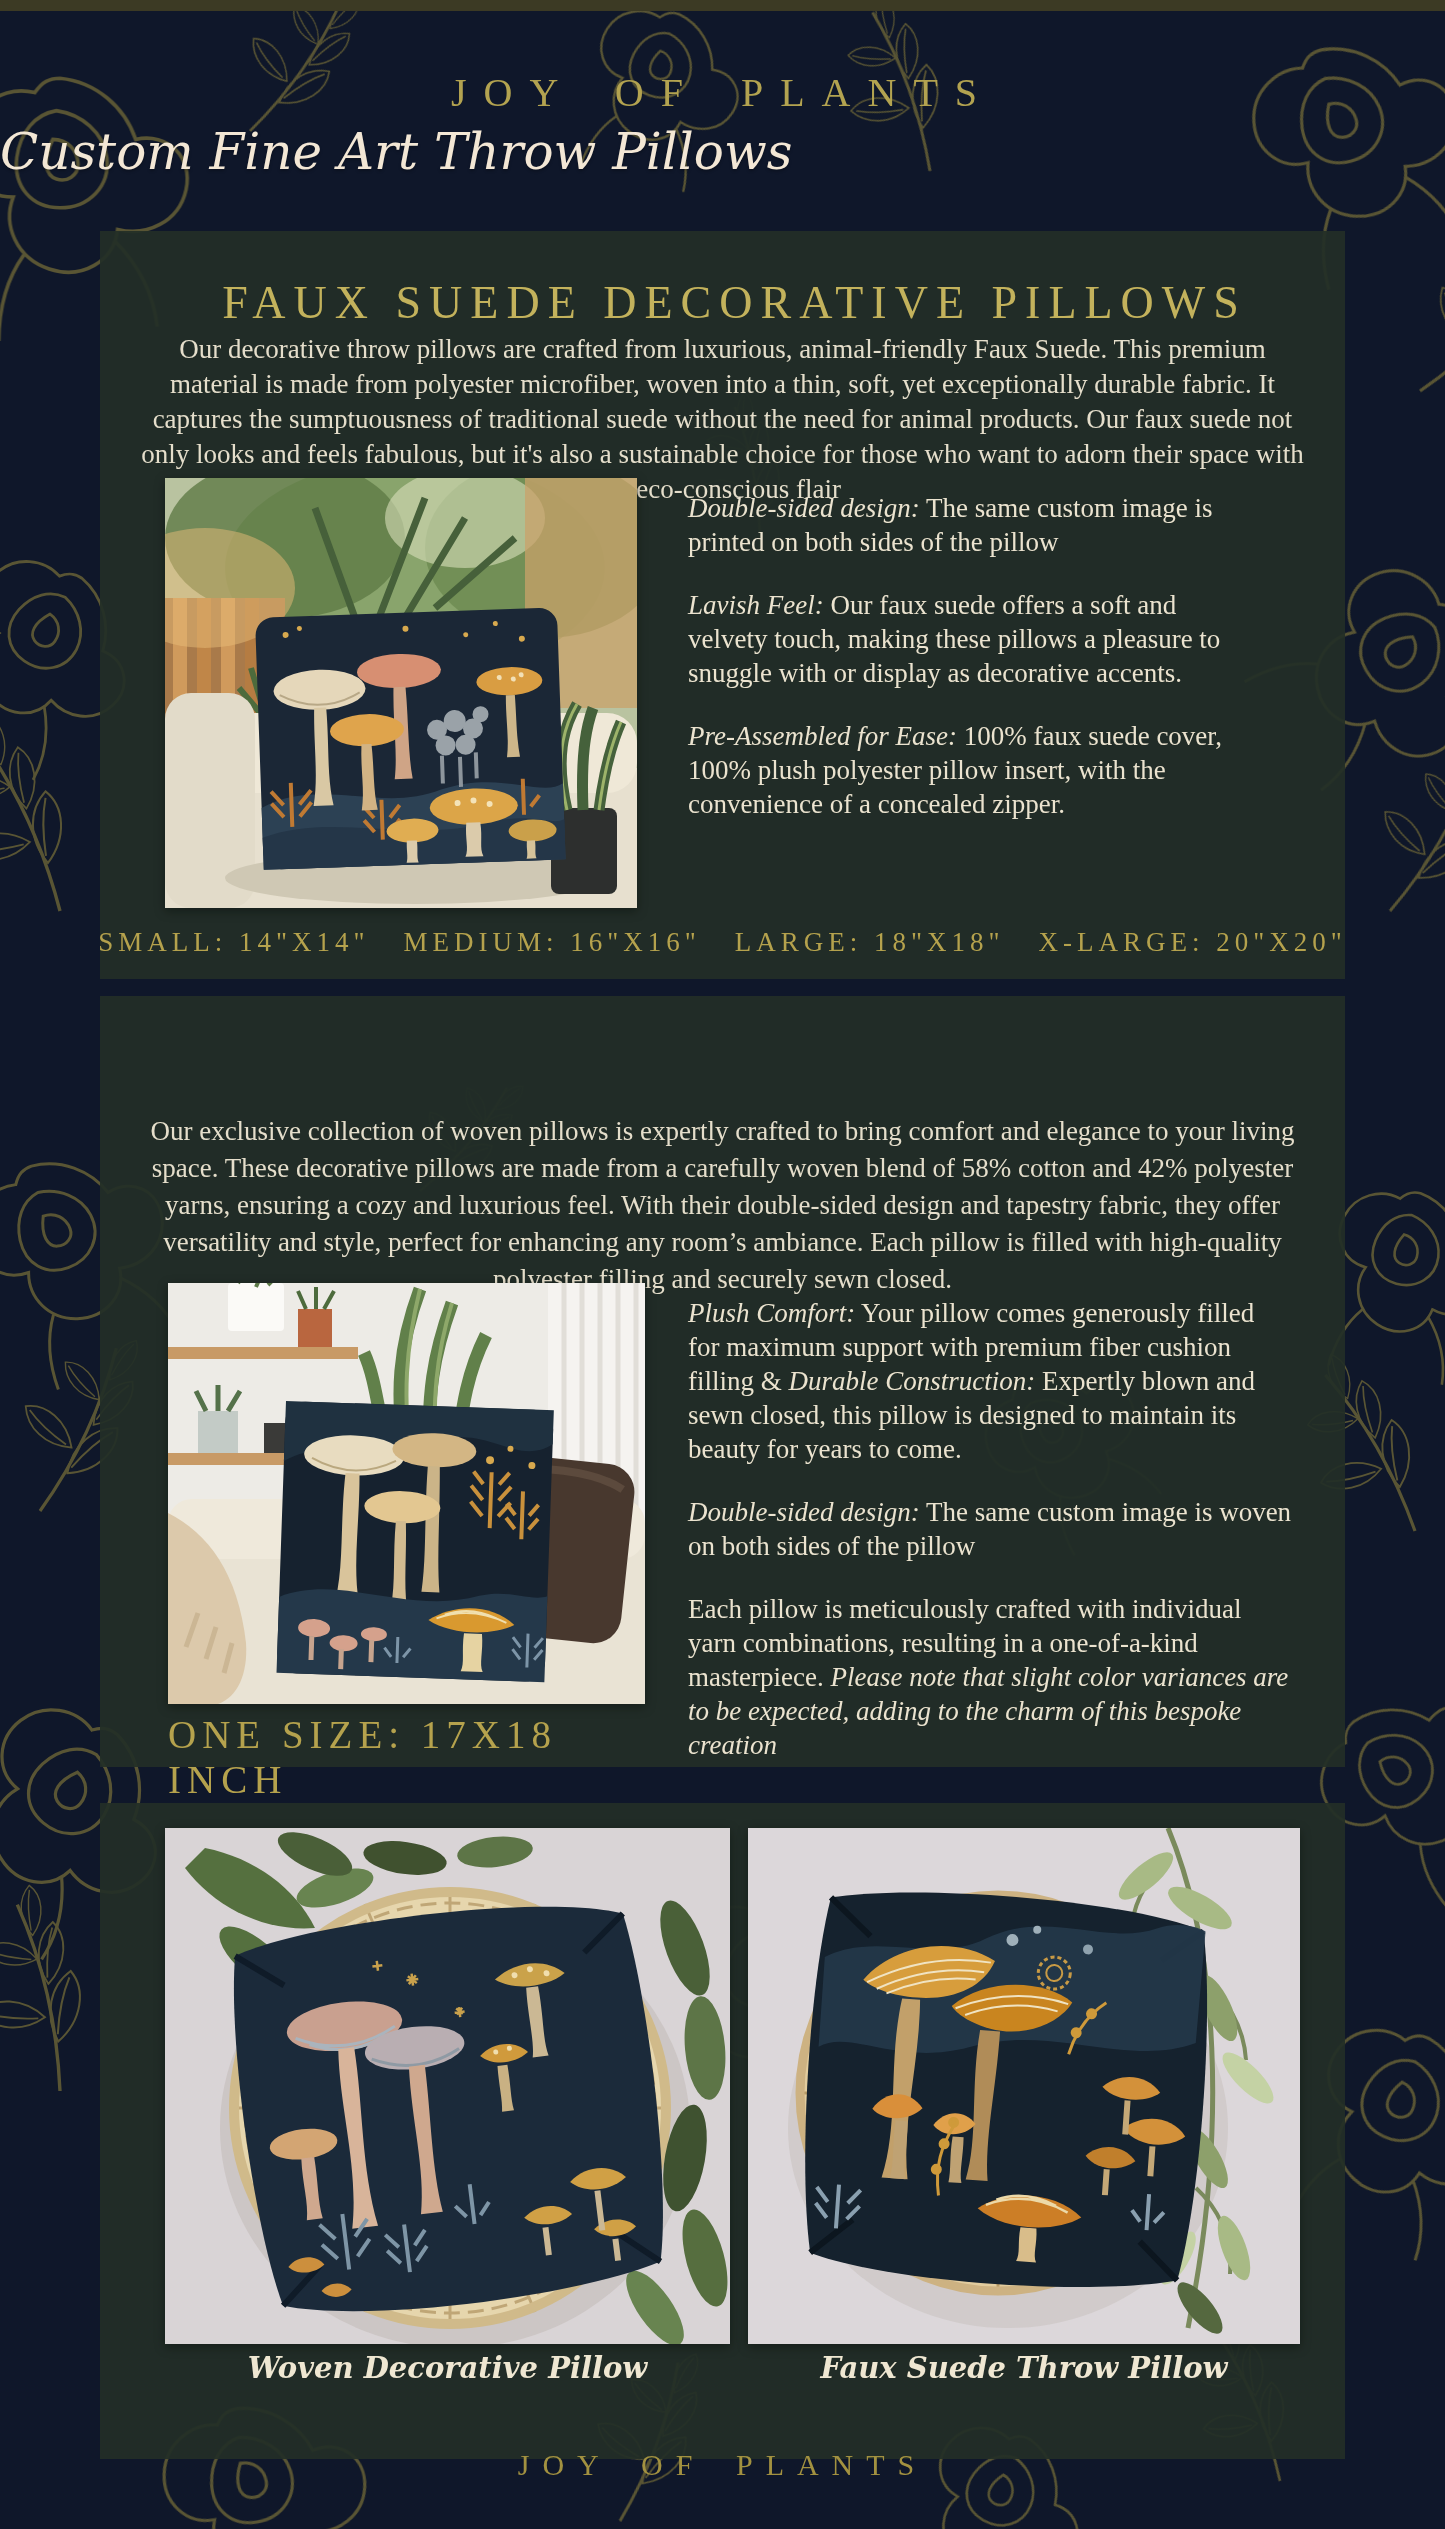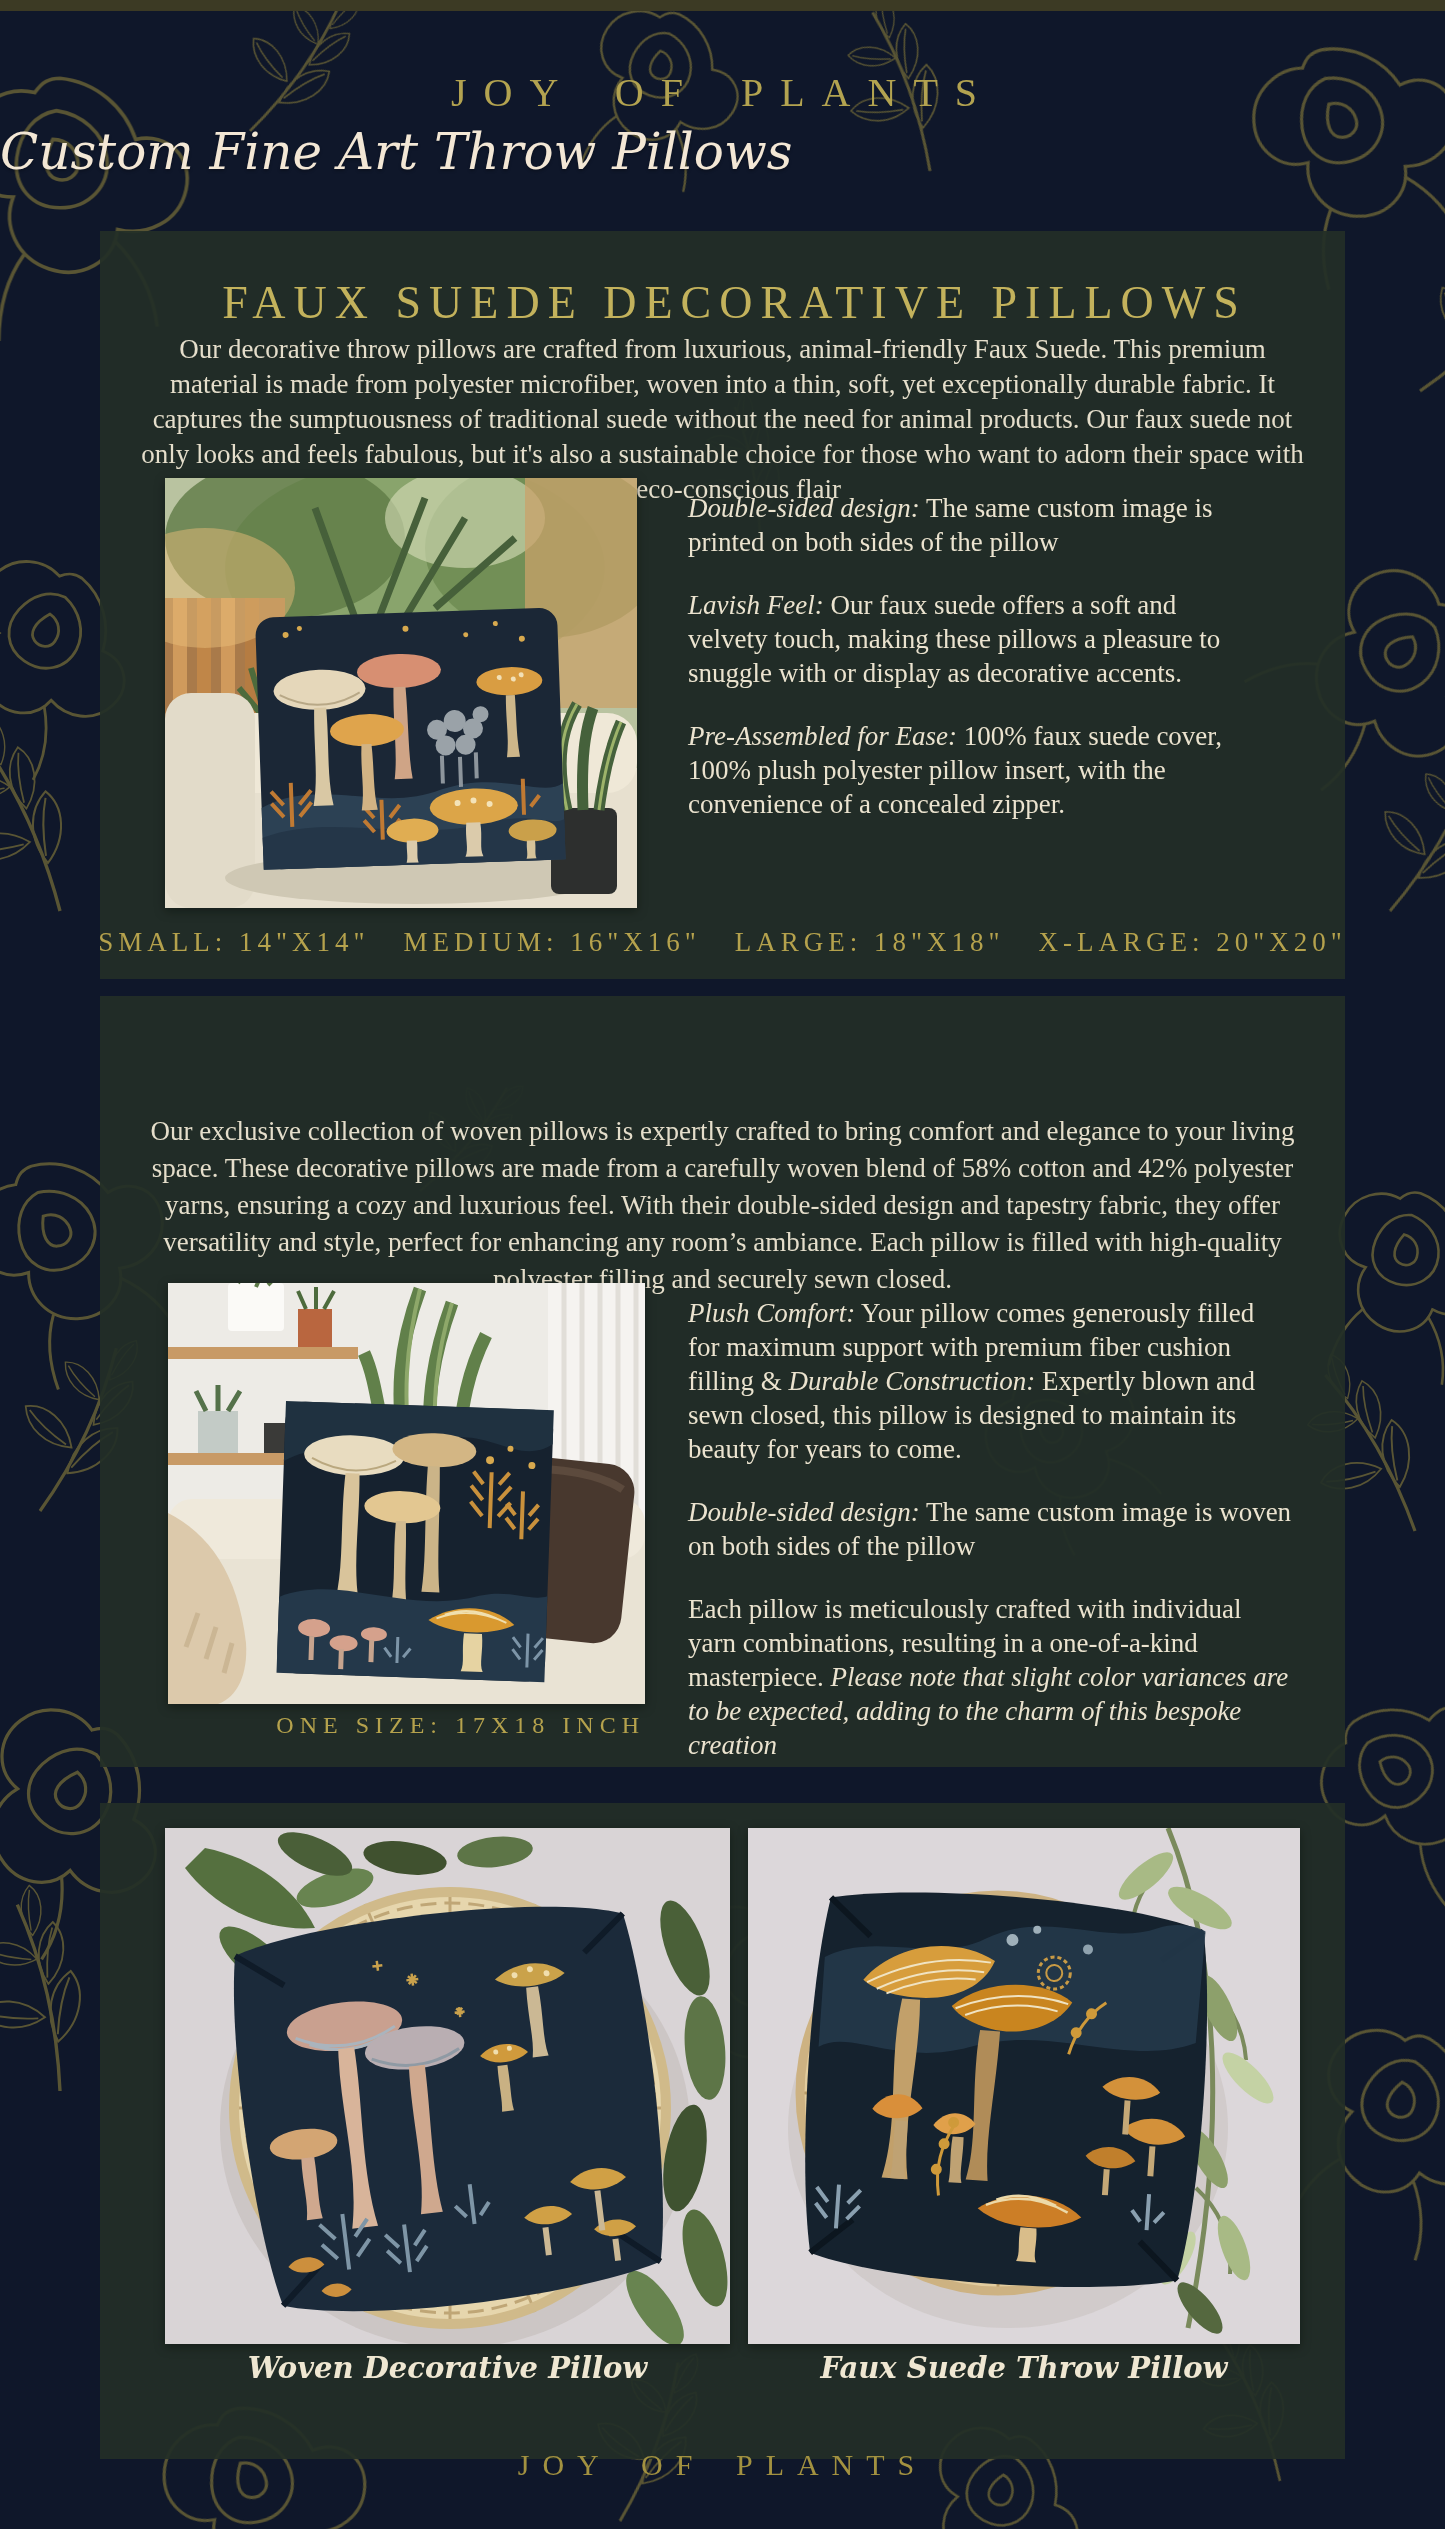--- a/index.html
+++ b/index.html
@@ -29,22 +29,22 @@
   .photo{position:absolute;display:block;box-shadow:0 3px 10px rgba(0,0,0,.35);}
   .photo svg{display:block;}
   .features{position:absolute;color:#ebe3cf;font-size:27px;line-height:34px;text-align:left;}
   .features-1{left:588px;top:260px;width:548px;}
   .features-2{left:588px;top:300px;width:604px;}
   .features p.feature{margin:0 0 29px 0;}
   .features em{font-style:italic;}
   .care-line{position:absolute;left:588px;top:700px;width:604px;color:#ebe3cf;font-size:27px;}
   .sizes-row{position:absolute;left:0;right:0;top:696px;display:flex;justify-content:center;
              gap:34px;color:#b5a24d;font-size:27px;letter-spacing:5px;white-space:nowrap;}
-  .one-size{position:absolute;left:68px;top:716px;width:477px;text-align:right;
-            color:#b5a24d;font-size:24px;letter-spacing:6px;}
+  .one-size{position:absolute;left:68px;top:716px;width:477px;text-align:left;
+            color:#b5a24d;font-size:39px;letter-spacing:6px;}
   
   .caption{position:absolute;top:548px;color:#efe7d2;font-size:29px;font-style:italic;
            font-weight:700;text-align:center;font-family:"DejaVu Serif", serif;}
   .caption-left{left:65px;width:565px;}
   .caption-right{left:648px;width:552px;}
   
   .brand-bottom{position:absolute;top:2437px;left:0;right:0;text-align:center;
                 color:#a29140;font-size:30px;letter-spacing:13px;word-spacing:10px;}
 </style>
 </head>

